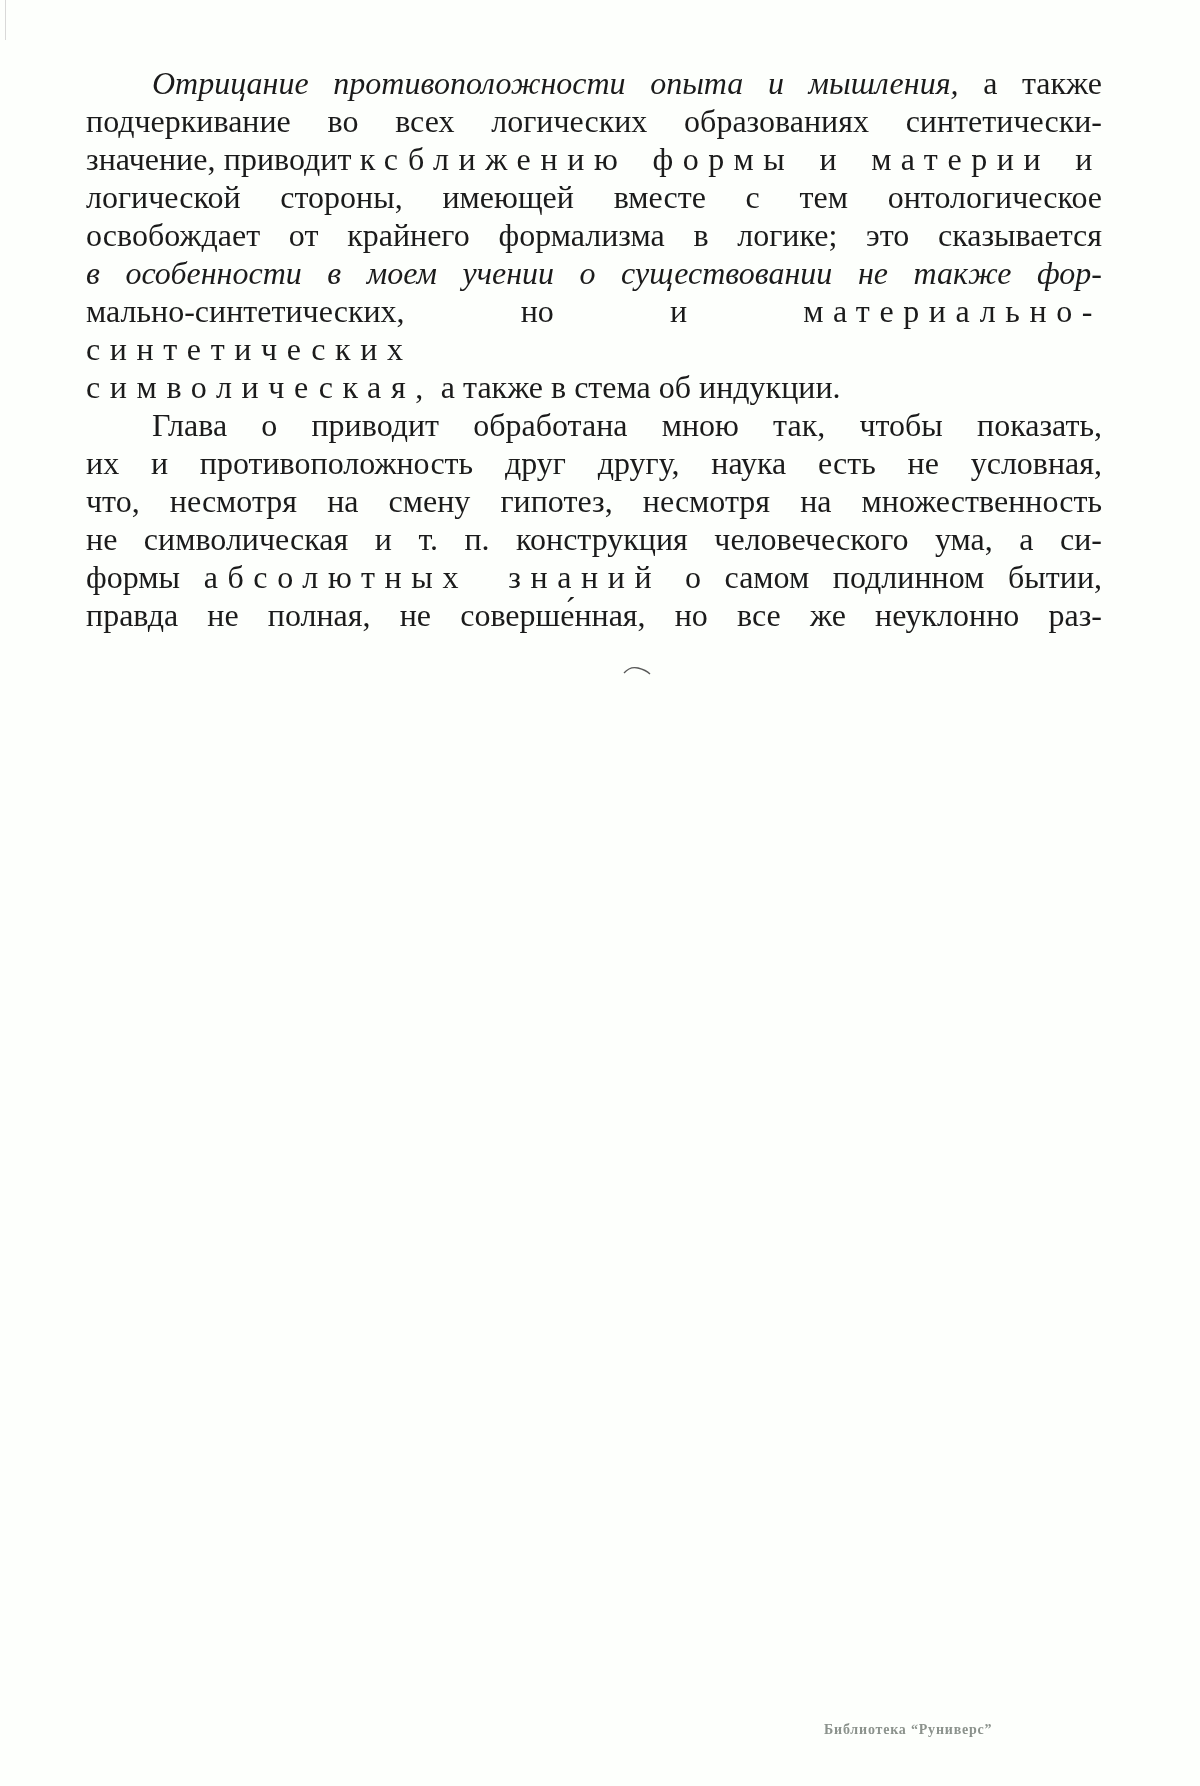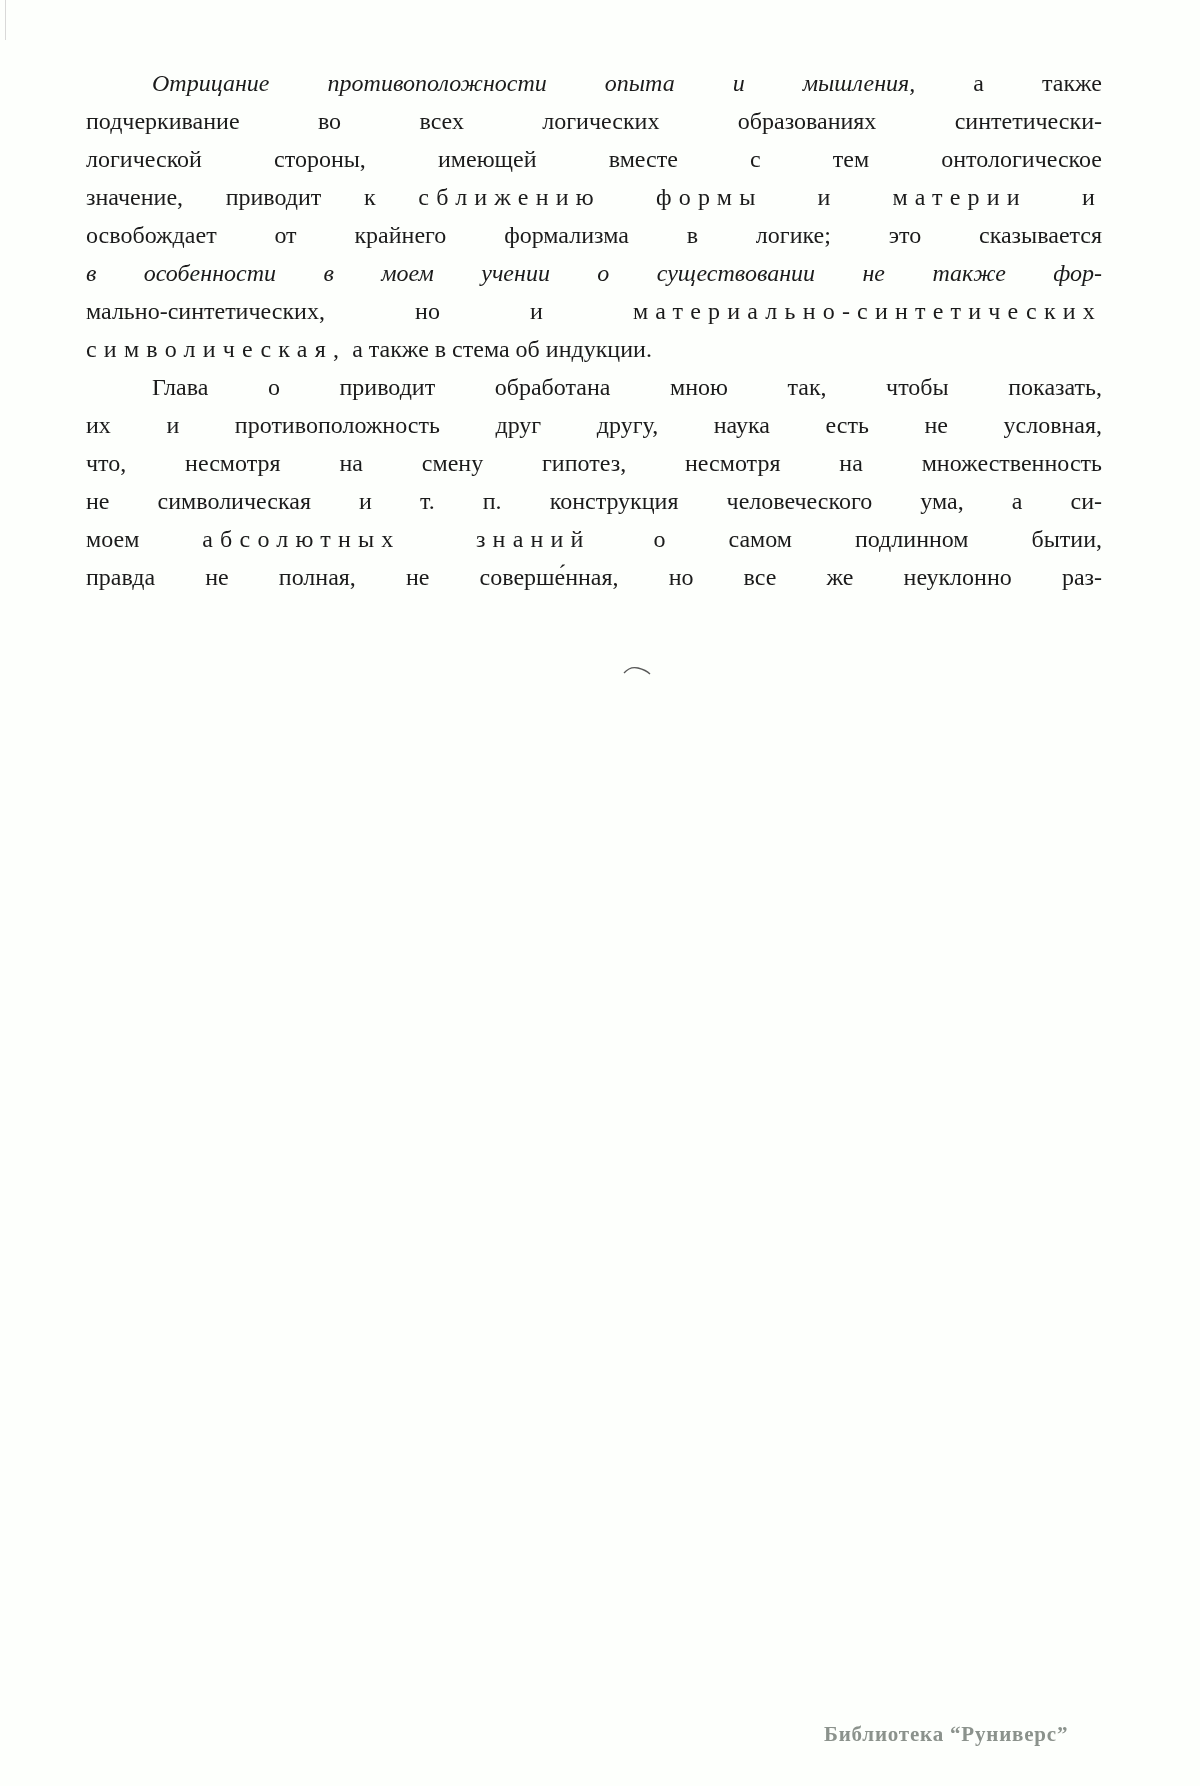--- a/index.html
+++ b/index.html
@@ -26,21 +26,21 @@
     width: 1px;
     height: 40px;
     background: #c9c9c9;
     opacity: 0.7;
   }
   .body-text {
     position: absolute;
     left: 86px;
     top: 64px;
     width: 1016px;
-    font-size: 24px;
+    font-size: 32px;
     line-height: 38px;
     color: #1b1b1b;
   }
   .para { margin: 0; }
   .line {
     text-align: justify;
     white-space: normal;
   }
   .line.just {
     text-align-last: justify;
@@ -63,49 +63,49 @@
     top: 663px;
     width: 30px;
     height: 14px;
   }
   .watermark {
     position: absolute;
     left: 824px;
     top: 1722px;
     font-family: "Liberation Serif", "DejaVu Serif", serif;
     font-weight: bold;
-    font-size: 21px;
+    font-size: 14px;
     letter-spacing: 0.8px;
     color: #8b928c;
   }
 </style>
 </head>
 <body style="background: rgb(253, 255, 252);">
 
 <div class="page">
 
   <div class="edge-line"></div>
 
   <div class="body-text" style="color: rgb(27, 27, 27);">
       <div class="para">
         <div class="line just indent"><span class="seg-italic">Отрицание противоположности опыта и мышления,</span><span class="seg-regular"> а также</span></div>
         <div class="line just"><span class="seg-regular">подчеркивание во всех логических образованиях синтетически-</span></div>
+        <div class="line just"><span class="seg-regular">значение, приводит к </span><span class="seg-spaced">сближению формы и материи и</span></div>
         <div class="line just"><span class="seg-regular">логической стороны, имеющей вместе с тем онтологическое</span></div>
-        <div class="line just"><span class="seg-regular">значение, приводит к </span><span class="seg-spaced">сближению формы и материи и</span></div>
         <div class="line just"><span class="seg-regular">освобождает от крайнего формализма в логике; это сказывается</span></div>
         <div class="line just"><span class="seg-italic">в особенности в моем учении о существовании не также фор-</span></div>
         <div class="line just"><span class="seg-regular">мально-синтетических, но и </span><span class="seg-spaced">материально-синтетических</span></div>
         <div class="line nojust"><span class="seg-spaced">символическая,</span><span class="seg-regular"> а также в стема об индукции.</span></div>
       </div>
       <div class="para">
         <div class="line just indent"><span class="seg-regular">Глава о приводит обработана мною так, чтобы показать,</span></div>
         <div class="line just"><span class="seg-regular">их и противоположность друг другу, наука есть не условная,</span></div>
         <div class="line just"><span class="seg-regular">что, несмотря на смену гипотез, несмотря на множественность</span></div>
         <div class="line just"><span class="seg-regular">не символическая и т. п. конструкция человеческого ума, а си-</span></div>
-        <div class="line just"><span class="seg-regular">моем </span><span class="seg-spaced">абсолютных знаний</span><span class="seg-regular"> о самом подлинном бытии,</span></div>
+        <div class="line just"><span class="seg-regular">формы </span><span class="seg-spaced">абсолютных знаний</span><span class="seg-regular"> о самом подлинном бытии,</span></div>
         <div class="line just"><span class="seg-regular">правда не полная, не соверше́нная, но все же неуклонно раз-</span></div>
       </div>
     </div>
 
   <svg class="scan-artifact" viewBox="0 0 30 14" xmlns="http://www.w3.org/2000/svg">
     <path d="M2 10 Q 8 3, 16 5 T 28 11" stroke="#3a3a3a" stroke-width="1.3" fill="none" opacity="0.85"></path>
   </svg>
 
   <div class="watermark" style="color: rgb(139, 146, 140);">Библиотека “Руниверс”</div>
 

